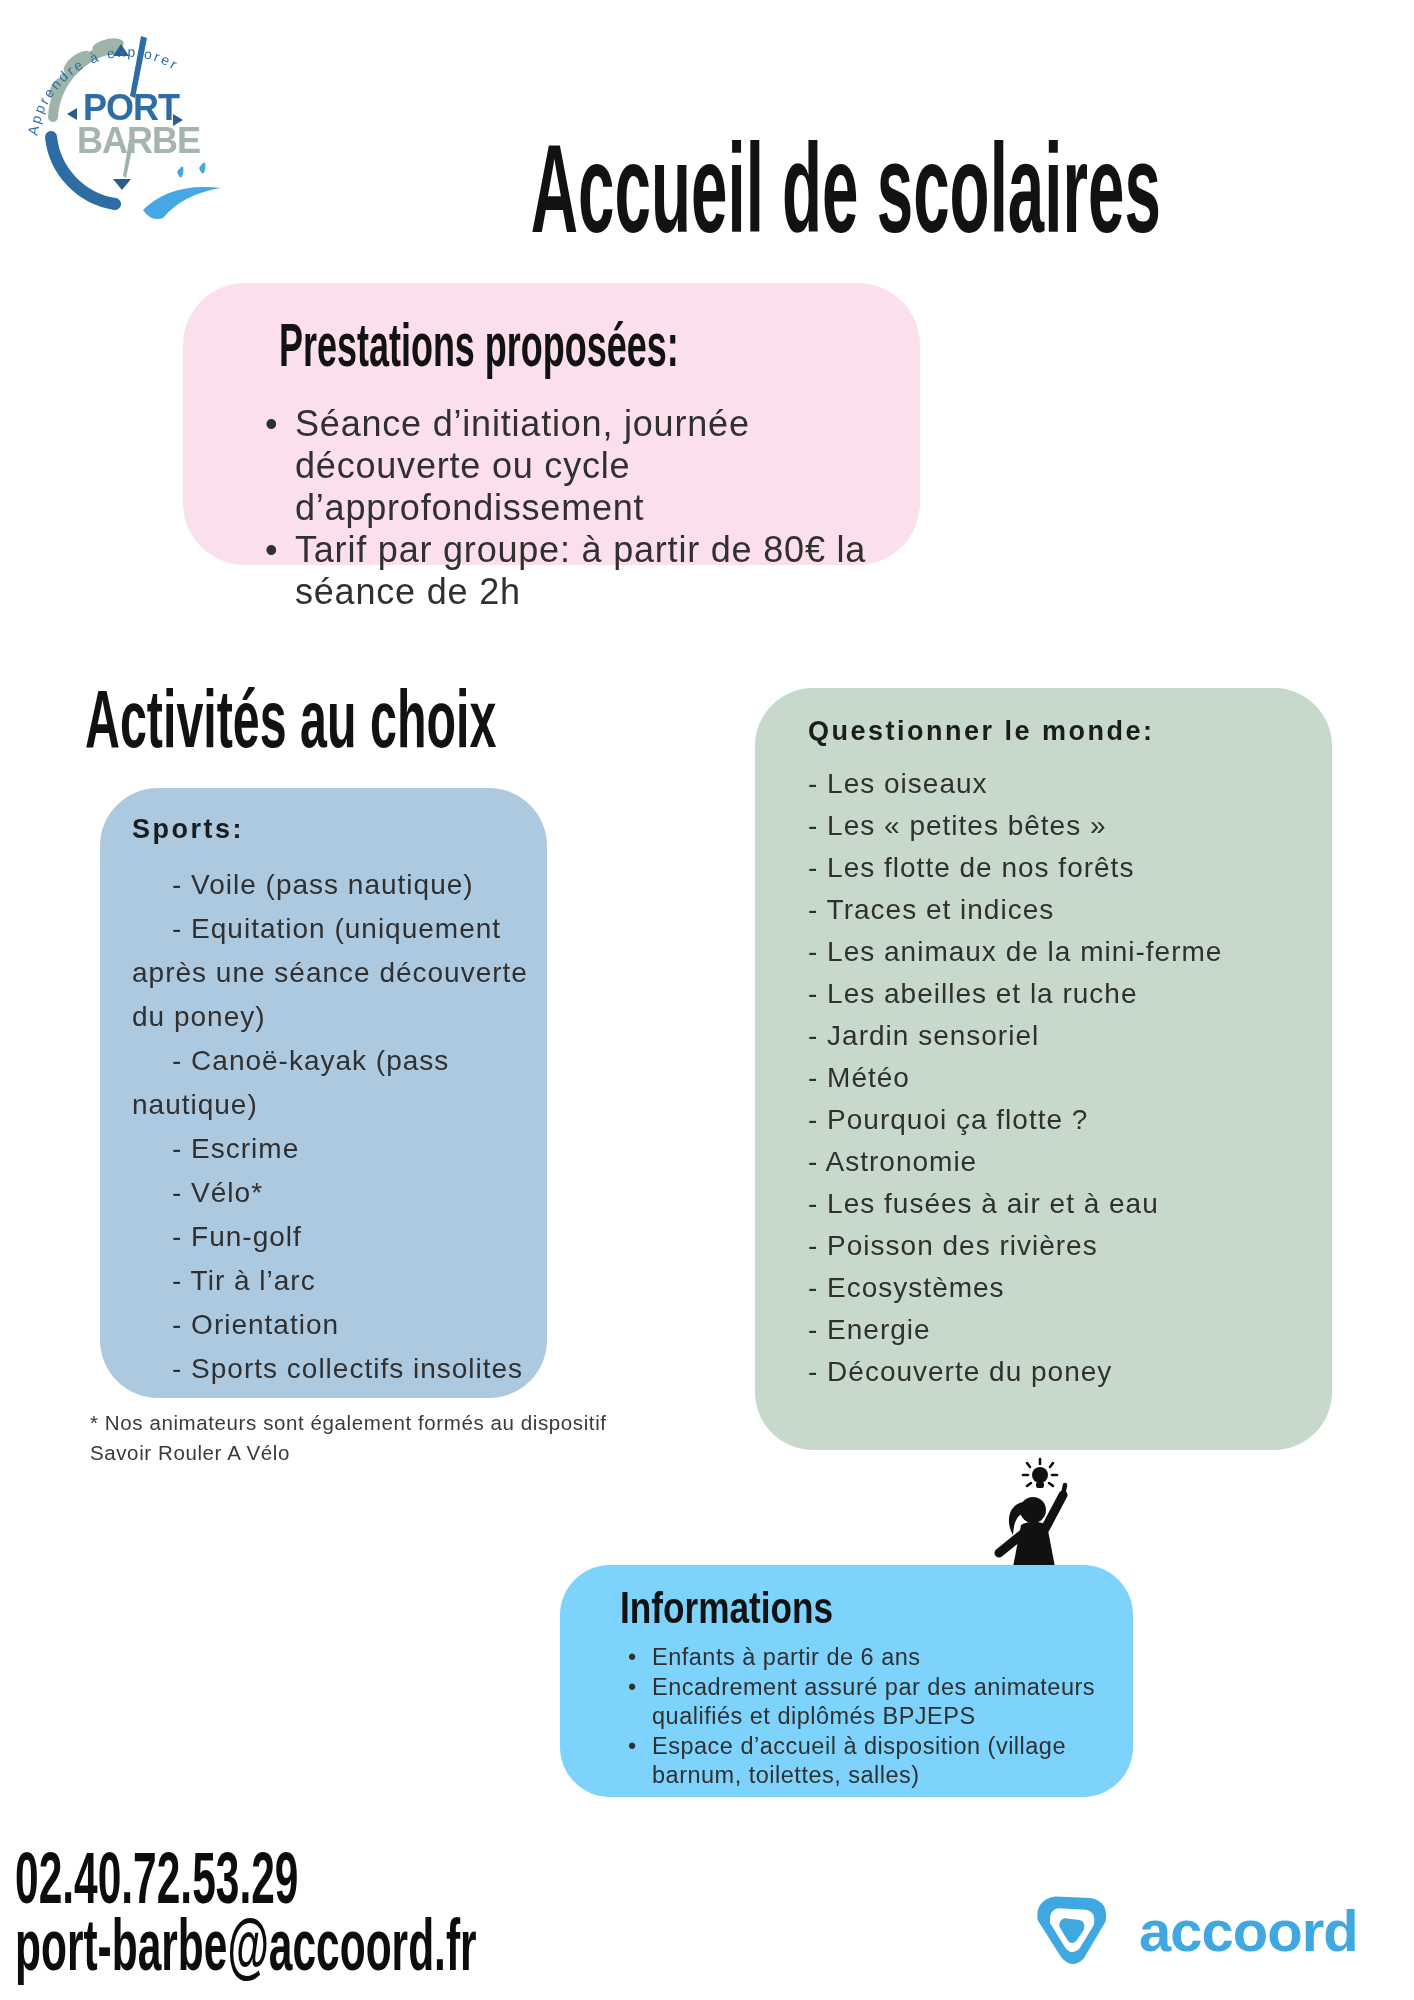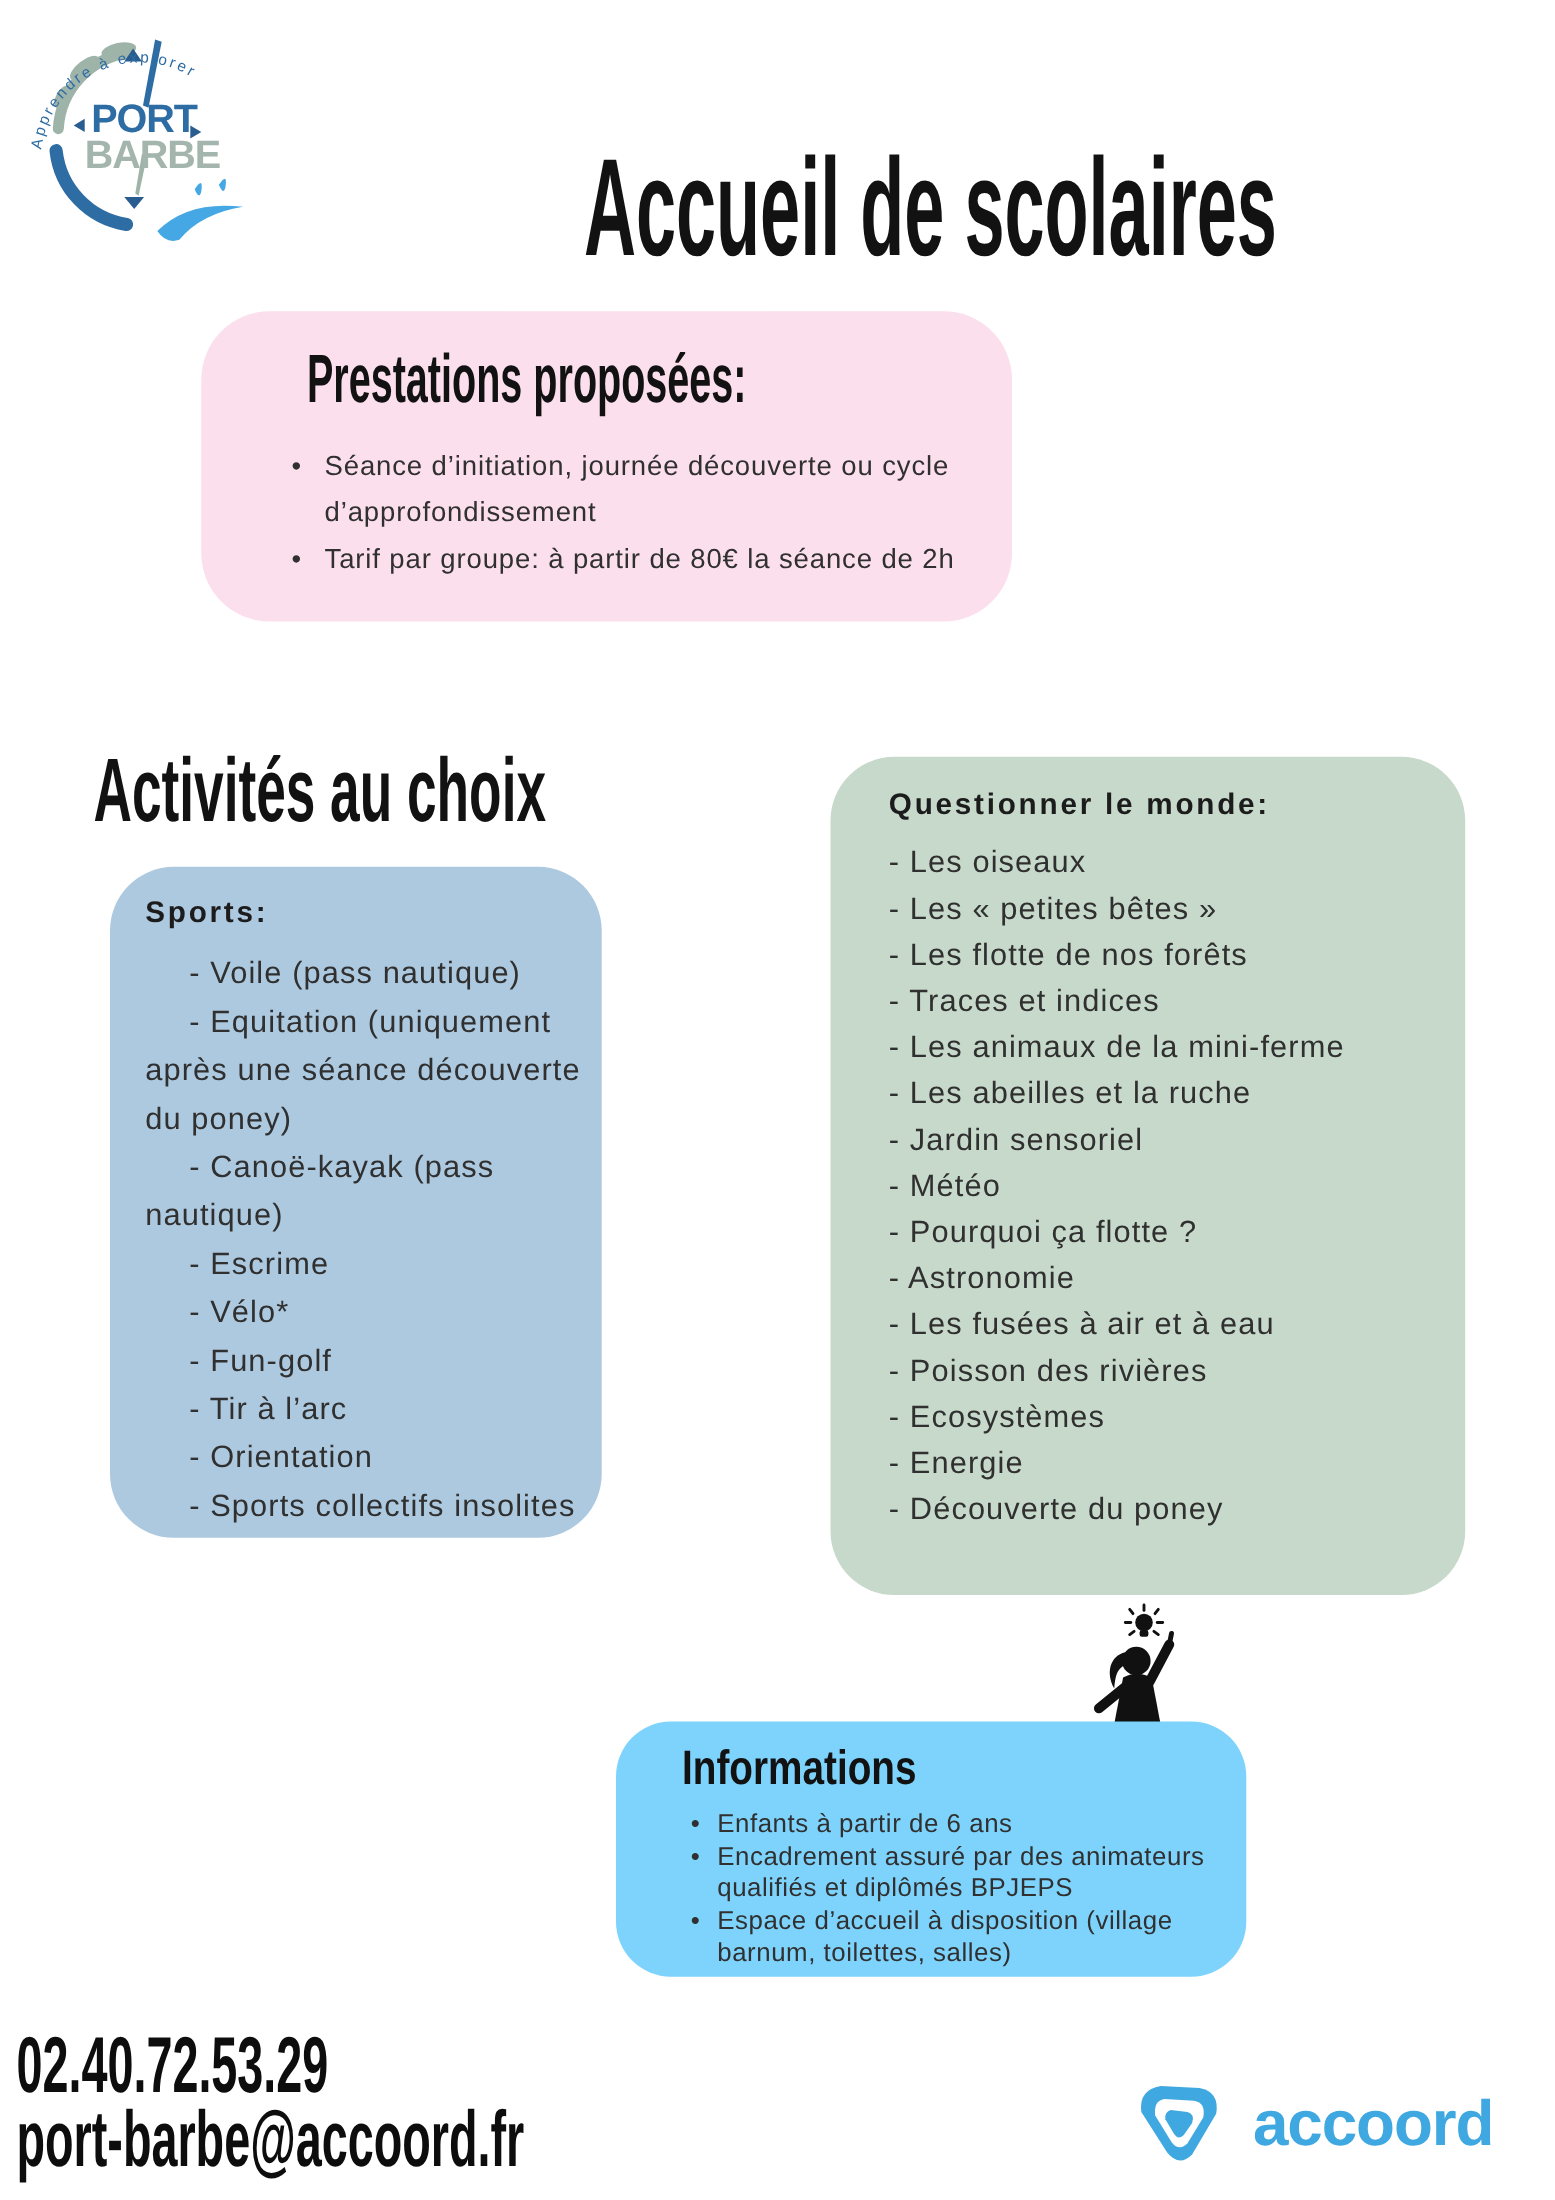--- a/index.html
+++ b/index.html
@@ -26,21 +26,21 @@
   .box.peach h2{margin:0;font-size:44px;line-height:46px;font-weight:700;}
   .box.peach h2 .sq{transform:scaleX(0.80);}
 
   .boxlabel{font-weight:700;font-size:27px;letter-spacing:2.5px;color:#1c1c1c;}
 
   ul{list-style:none;margin:0;padding:0;}
   li{white-space:pre-line;}
 
   
   .dotlist{margin-top:26px;}
-  .dotlist li{position:relative;padding-left:42px;font-size:25px;line-height:42px;letter-spacing:0.8px;}
+  .dotlist li{position:relative;padding-left:42px;font-size:36px;line-height:42px;letter-spacing:0.8px;}
   .dotlist li::before{content:"\2022";position:absolute;left:12px;}
 
   
   .dashlist li{font-size:28px;line-height:42px;letter-spacing:1px;}
   .dashlist li::before{content:"-  ";}
   .blue .dashlist{margin-top:18px;}
   .blue .dashlist li{line-height:44px;text-indent:40px;}
   .green .dashlist{margin-top:16px;}
 
   .activites{position:absolute;left:85px;top:678px;margin:0;font-size:82px;line-height:82px;}
@@ -146,20 +146,22 @@
         <li>Pourquoi ça flotte ?</li>
         <li>Astronomie</li>
         <li>Les fusées à air et à eau</li>
         <li>Poisson des rivières</li>
         <li>Ecosystèmes</li>
         <li>Energie</li>
         <li>Découverte du poney</li>
       </ul>
   </section>
 
+  <p class="footnote">* Nos animateurs sont également formés au dispositif
+Savoir Rouler A Vélo</p>
 
   <svg class="idea" width="96" height="112" viewBox="0 0 96 112">
     <g fill="#111111" stroke="none">
       <circle cx="57" cy="20" r="8"></circle>
       <rect x="53" y="27" width="8" height="6" rx="2"></rect>
       <g stroke="#111111" stroke-width="2.6" stroke-linecap="round">
         <line x1="57" y1="4" x2="57" y2="9"></line>
         <line x1="44" y1="8" x2="47" y2="12"></line>
         <line x1="70" y1="8" x2="67" y2="12"></line>
         <line x1="40" y1="20" x2="45" y2="20"></line>

